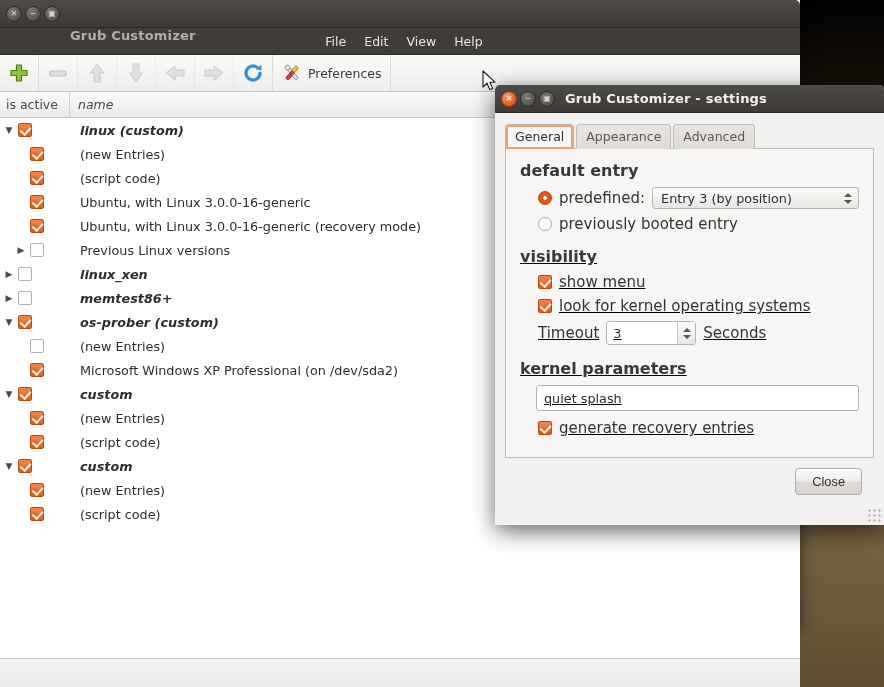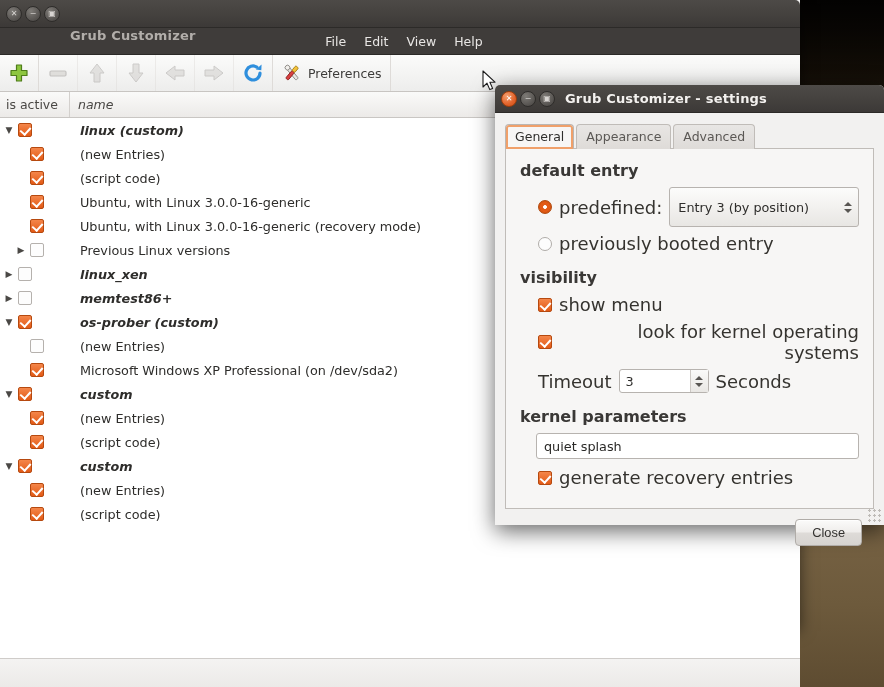--- a/index.html
+++ b/index.html
@@ -168,37 +168,37 @@
     box-shadow: inset 0 0 0 2px #f0a06a;
     border-color: #bab6b2;
   }
   .tabpanel {
     border: 1px solid #c0bcb8; background: #f7f6f5;
     padding: 12px 14px 14px 14px;
     margin-top: -1px;
   }
 
   .grp-title { font-weight: bold; color: #3a3836; font-size: 16px; margin-bottom: 7px; }
-  .grp + .grp { margin-top: 14px; }
+  .grp + .grp { margin-top: 14px; text-decoration: underline; }
   .row { display: flex; align-items: center; gap: 7px; margin: 6px 0 6px 18px; }
 
   .radio {
     width: 14px; height: 14px; border-radius: 50%;
     border: 1px solid #b0acа8; border: 1px solid #b0aca8;
     background: #fdfdfd; position: relative; box-sizing: border-box;
     flex: 0 0 14px;
   }
   .radio.on {
     background: radial-gradient(circle at 50% 50%, #ffffff 0 18%, #e25a16 26% 58%, #d9550f 60% 100%);
     border-color: #b0490f;
   }
-  .r-label { color: #35332f; font-size: 18px; text-align: right; }
+  .r-label { color: #35332f; font-size: 15px; }
 
   .combo {
-    flex: 1; height: 40px;
+    flex: 1; height: 22px;
     border: 1px solid #b7b3af; border-radius: 3px;
     background: linear-gradient(to bottom, #fcfcfb, #e8e6e3);
     display: flex; align-items: center; justify-content: space-between;
     padding: 0 6px 0 8px; box-sizing: border-box;
     color: #2f2e2c; font-size: 12.8px;
   }
   .spin-arrows { display: flex; flex-direction: column; gap: 3px; align-items: center; }
   .ar-up, .ar-dn {
     width: 0; height: 0; border-left: 4px solid transparent; border-right: 4px solid transparent;
   }

